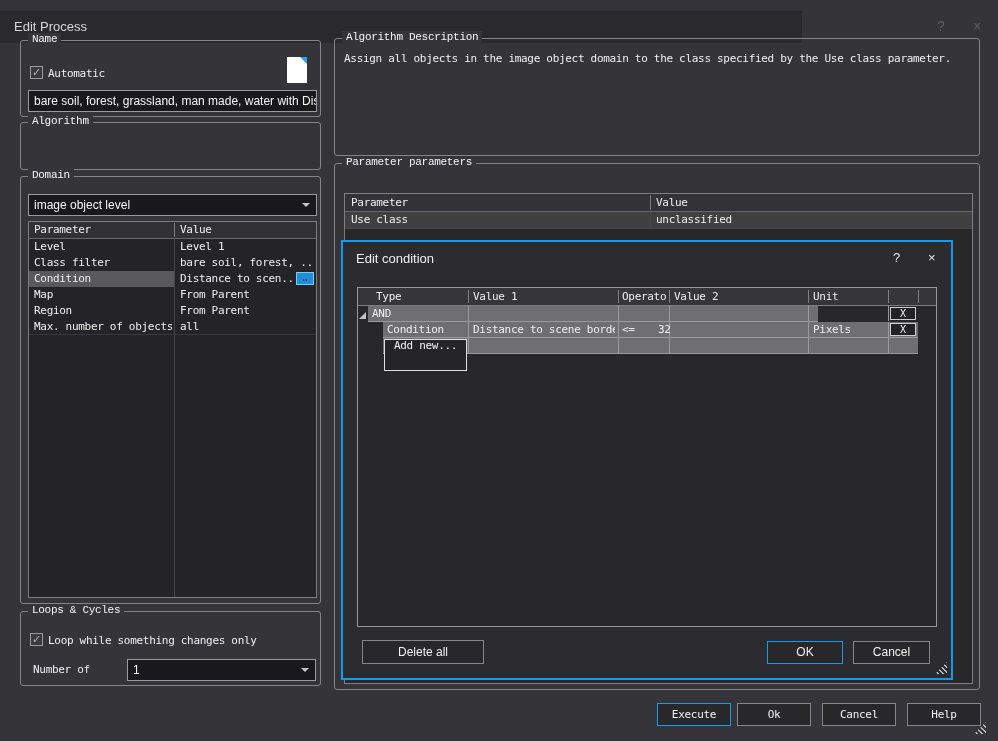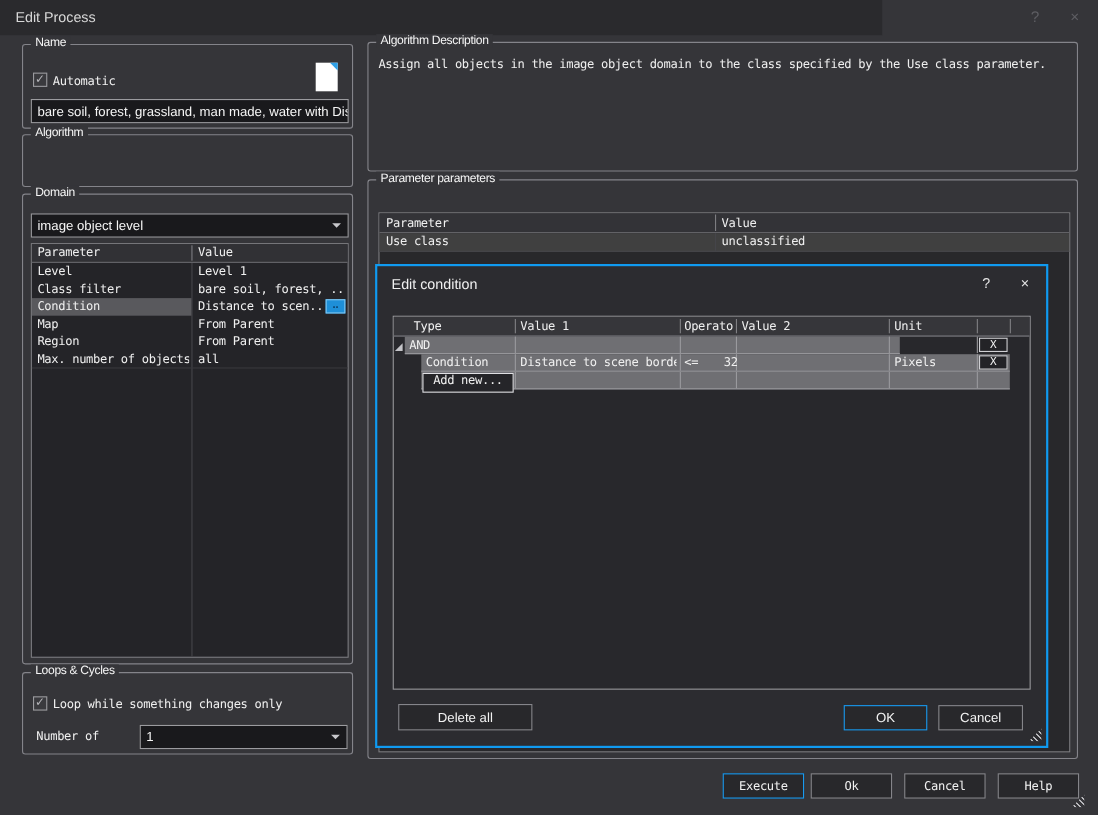--- a/index.html
+++ b/index.html
@@ -1,24 +1,24 @@
 <!DOCTYPE html>
 <html><head>
 <meta charset="utf-8">
 <style>
   *{box-sizing:border-box;margin:0;padding:0}
   html,body{width:998px;height:741px}
   body{position:relative;background:#353539;overflow:hidden;font-family:"Liberation Sans",sans-serif}
   .mono{font-family:"DejaVu Sans Mono",monospace;color:#f0f0f0;letter-spacing:-0.3px}
   .sans{font-family:"Liberation Sans","DejaVu Sans",sans-serif;color:#f0f0f0}
-  .titlebar{position:absolute;left:0;top:0;width:802px;height:32px;background:#2a2a2d}
+  .titlebar{position:absolute;left:0;top:11px;width:802px;height:32px;background:#2a2a2d}
   .win-title{position:absolute;left:14px;top:8px;font-size:13px;color:#d8d8d8}
   .tb-btn{position:absolute;top:7px;width:26px;height:18px;text-align:center;font-size:14px;color:#5d5d62}
   .group{position:absolute;border:1px solid #84848a;border-radius:3px}
-  .glabel{position:absolute;top:-8px;left:7px;background:#353539;padding:0 4px;font-family:Liberation Sans, sans-serif;font-size:11px;color:#f5f5f5;letter-spacing:-0.3px;white-space:nowrap}
+  .glabel{position:absolute;top:-8px;left:7px;background:#353539;padding:0 4px;font-family:Liberation Mono, monospace;font-size:11px;color:#f5f5f5;letter-spacing:-0.3px;white-space:nowrap}
   .field{position:absolute;background:#19191c;border:1px solid #9b9b9f;color:#f5f5f5;font-size:12px;line-height:20px;padding:0 5px;white-space:nowrap;overflow:hidden}
   .dd-arrow{position:absolute;right:6px;top:50%;margin-top:-2px;width:0;height:0;border-left:4px solid transparent;border-right:4px solid transparent;border-top:4px solid #c8c8cc}
   .checkbox{position:absolute;width:13px;height:13px;background:#3a3a3e;border:1px solid #9b9b9f;color:#b4b4b8;font-size:11px;line-height:11px;text-align:center}
   .cb-label{position:absolute;font-size:11px;white-space:nowrap}
   .doc-icon{position:absolute;width:20px;height:26px;background:#ffffff}
   .doc-fold{position:absolute;right:0;top:0;width:0;height:0;border-left:7px solid transparent;border-top:7px solid #2da0e8}
   .tbl{position:absolute;border:1px solid #7e7e82;background:#242428}
   .tbl-head{position:absolute;left:0;top:0;right:0;height:17px;background:#313135;border-bottom:1px solid #68686c}
   .cell{position:absolute;font-size:11px;line-height:16px;white-space:nowrap;overflow:hidden}
   .vline{position:absolute;width:1px}
@@ -181,21 +181,21 @@
       <span class="gsep" style="left:505px"></span>
       <span class="xbtn" style="left:507px">X</span>
     </div>
 
     <div class="gray-strip" style="left:25px;top:50px;width:535px">
       <span class="gsep" style="left:85px"></span>
       <span class="gsep" style="left:235px"></span>
       <span class="gsep" style="left:286px"></span>
       <span class="gsep" style="left:425px"></span>
       <span class="gsep" style="left:505px"></span>
-      <span class="mono" style="position:absolute;left:1px;top:1px;width:83px;height:18px;background:#252529;border:1px solid #e0e0e4;font-size:11px;line-height:12px;text-align:center">Add new...</span>
+      <span class="mono" style="position:absolute;left:1px;top:1px;width:83px;height:32px;background:#252529;border:1px solid #e0e0e4;font-size:11px;line-height:12px;text-align:center">Add new...</span>
     </div>
   </div>
 
   <span class="btn sans" style="left:19px;top:398px;width:122px;height:24px;font-size:12px;line-height:22px">Delete all</span>
   <span class="btn blue sans" style="left:424px;top:399px;width:76px;height:23px;font-size:12px;line-height:21px">OK</span>
   <span class="btn sans" style="left:510px;top:399px;width:77px;height:23px;font-size:12px;line-height:21px">Cancel</span>
   <span class="grip" style="left:592px;top:420px"></span>
 </div>
 
 <span class="btn blue mono" style="left:657px;top:703px;width:74px;height:23px;font-size:11px;line-height:21px">Execute</span>

